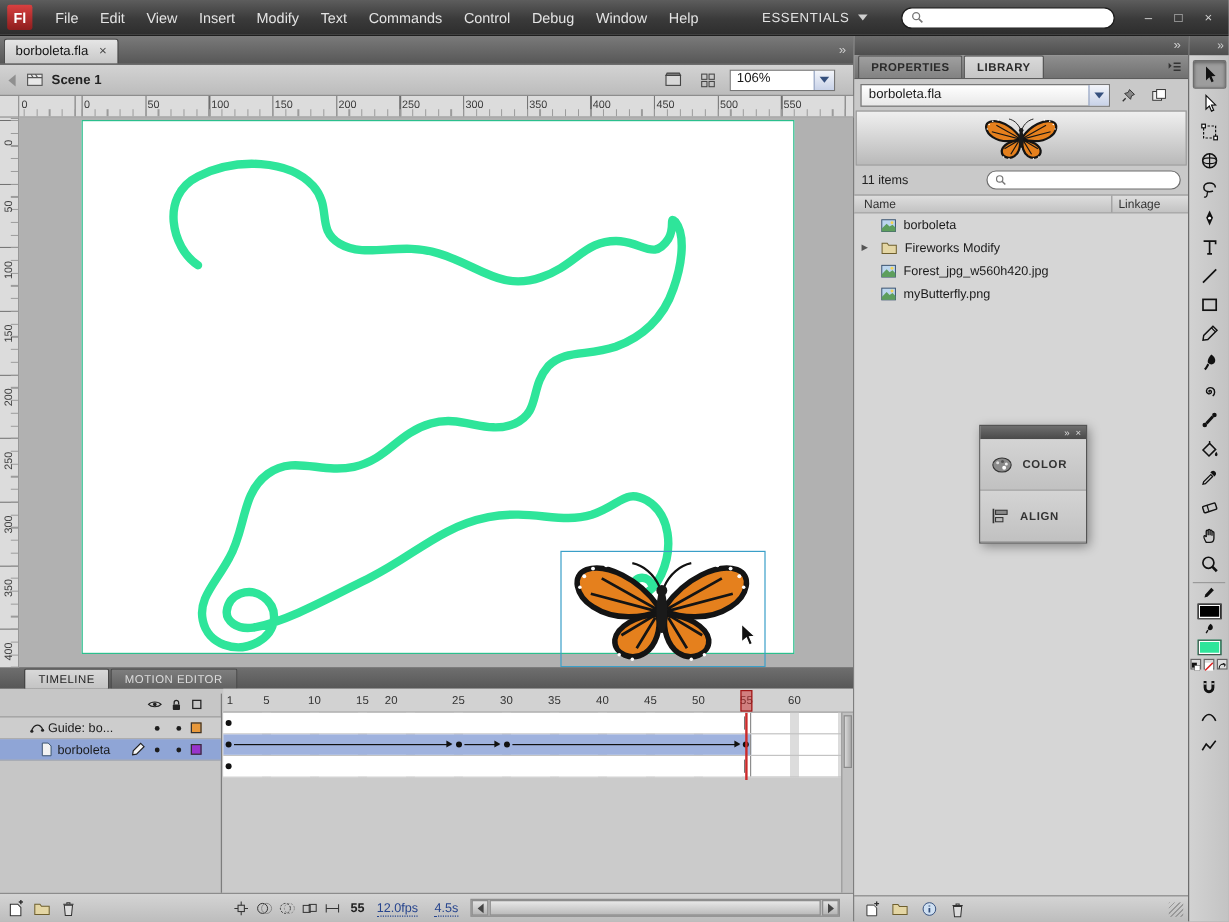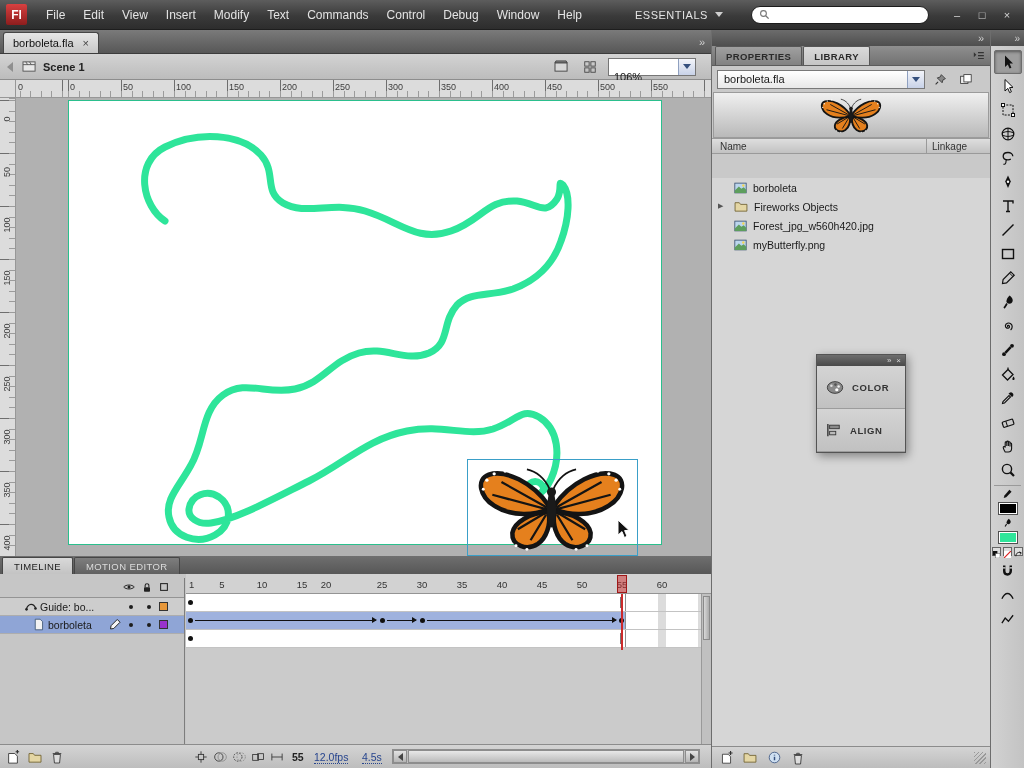--- a/index.html
+++ b/index.html
@@ -39,21 +39,21 @@
   
   .editbar { position:absolute; left:0; top:54px; width:711px; height:26px;
     background:linear-gradient(#d3d3d3,#bcbcbc); border-bottom:1px solid #8d8d8d;
     display:flex; align-items:center; padding:0 7px; gap:9px; }
   .tri-left { width:0; height:0; border-top:5px solid transparent; border-bottom:5px solid transparent;
     border-right:6px solid #8f8f8f; }
   .scene-chip { display:flex; align-items:center; gap:6px; font-size:11px; font-weight:bold; color:#222; }
   .editbar-right { margin-left:auto; display:flex; align-items:center; gap:7px; padding-right:8px; }
   .icon-btn { width:22px; height:18px; display:flex; align-items:center; justify-content:center; }
   .zoom-combo { width:88px; height:18px; background:#fff; border:1px solid #767676; display:flex; }
-  .zoom-combo .value { flex:1; padding:12px 5px; font-size:11px; }
+  .zoom-combo .value { flex:1; padding:0 5px; font-size:11px; }
   .zoom-combo .drop { width:17px; background:linear-gradient(#f3f5fa,#c8d2e8); border-left:1px solid #8fa0c0;
     display:flex; align-items:center; justify-content:center; }
 
   
   .canvas-region { position:absolute; left:0; top:80px; width:711px; height:476px; background:#b1b1b1; }
   .ruler-corner { position:absolute; left:0; top:0; width:16px; height:18px; background:#dcdcdc;
     border-right:1px solid #979797; border-bottom:1px solid #979797; z-index:3;}
   .ruler-h { position:absolute; left:16px; top:0; right:0; height:18px; background:#dcdcdc;
     border-bottom:1px solid #979797; overflow:hidden; z-index:2;}
   .ruler-h .maj { position:absolute; inset:0;
@@ -77,21 +77,21 @@
   .stage { position:absolute; left:52px; top:2px; width:594px; height:445px; background:#fff;
     border:1px solid var(--stage-border); overflow:visible; }
   .guide-path-svg { position:absolute; left:0; top:0; z-index:2; pointer-events:none; }
   .selection-box { position:absolute; left:398px; top:358px; width:171px; height:97px;
     border:1px solid #3a9fc8; z-index:3; }
   .stage-butterfly { position:absolute; left:1px; top:2px; z-index:1; }
   .cursor-arrow { position:absolute; left:548px; top:418px; z-index:40; }
 
   
   .tl-tabs { position:absolute; left:0; top:556px; width:711px; height:18px;
-    background:linear-gradient(#6f6f6f,#575757); display:flex; align-items:flex-end; padding-left:2px; }
+    background:linear-gradient(#6f6f6f,#575757); display:flex; align-items:flex-end; padding-left:20px; }
   .tl-tab { height:17px; padding:0 11px; display:flex; align-items:center; font-size:9.5px;
     letter-spacing:.4px; color:#dcdcdc; background:linear-gradient(#7e7e7e,#616161);
     border:1px solid #464646; border-bottom:none; border-radius:2px 2px 0 0; margin-right:1px; }
   .tl-tab.active { background:linear-gradient(#d9d9d9,#c3c3c3); color:#1d1d1d; }
 
   .timeline { position:absolute; left:0; top:574px; width:711px; height:194px; background:#c6c6c6; }
   .tl-left { position:absolute; left:0; top:4px; width:185px; bottom:24px; background:#c6c6c6;
     border-right:1px solid #7d7d7d; }
   .tl-header-left { height:20px; border-bottom:1px solid #949494; position:relative; }
   .hdr-ico { position:absolute; top:3px; }
@@ -560,40 +560,50 @@
               <rect x="2" y="4" width="9" height="9" fill="#eee" stroke="#333"></rect>
               <rect x="6" y="2" width="9" height="9" fill="#fff" stroke="#333"></rect>
             </svg>
         </div>
       </div>
       <div class="lib-preview">
         <svg width="64" height="38" viewBox="0 0 170 100">
             <use href="#butterfly"></use>
           </svg>
       </div>
+      <div class="lib-countrow">
+        <span class="lib-count">11 items</span>
+        <div class="lib-search">
+          <svg width="10" height="10" viewBox="0 0 16 16">
+              <circle cx="6.5" cy="6.5" r="4.2" fill="none" stroke="#777" stroke-width="1.6"></circle>
+              <path d="M9.7 9.7 L14 14" stroke="#777" stroke-width="2"></path>
+            </svg>
+          <input type="text" placeholder="" style="">
+        </div>
+      </div>
       <div class="lib-colhead">
         <span class="name">Name</span>
         <span class="divider"></span>
         <span class="linkage">Linkage</span>
       </div>
       <div class="lib-list">
         <div class="lib-row">
           <svg width="13" height="12" viewBox="0 0 16 14">
               <rect x="1" y="1" width="14" height="12" fill="#bcd6ee" stroke="#38506e"></rect>
               <path d="M1 10 L6 5 L9 8 L12 6 L15 9 L15 13 L1 13 Z" fill="#5d9e5d"></path>
               <circle cx="11.5" cy="4" r="1.5" fill="#f4d554"></circle>
             </svg>
           <span>borboleta</span>
         </div>
         <div class="lib-row">
           <span class="expander">▶</span>
           <svg width="14" height="11" viewBox="0 0 16 13">
               <path d="M1 2 h5 l1.5 2 H15 v8 H1 Z" fill="#e4d6a4" stroke="#6e5f2e"></path>
             </svg>
-          <span>Fireworks Objects</span>
+          <span>Fireworks Modify</span>
         </div>
         <div class="lib-row">
           <svg width="13" height="12" viewBox="0 0 16 14">
               <rect x="1" y="1" width="14" height="12" fill="#bcd6ee" stroke="#38506e"></rect>
               <path d="M1 10 L6 5 L9 8 L12 6 L15 9 L15 13 L1 13 Z" fill="#5d9e5d"></path>
               <circle cx="11.5" cy="4" r="1.5" fill="#f4d554"></circle>
             </svg>
           <span>Forest_jpg_w560h420.jpg</span>
         </div>
         <div class="lib-row">

